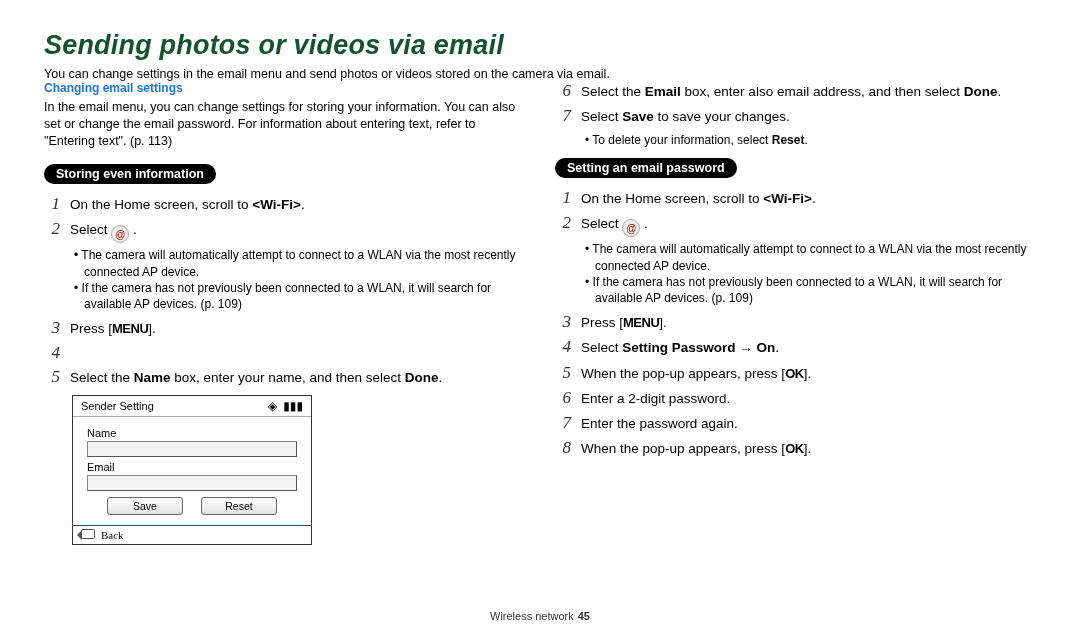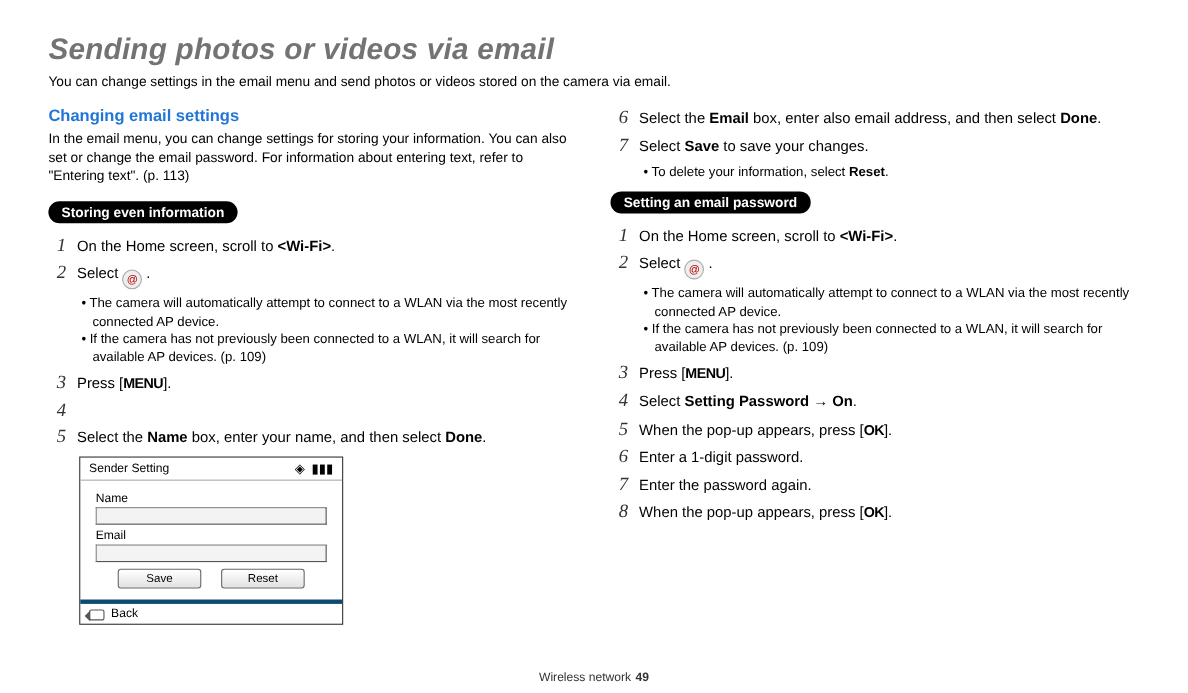--- a/index.html
+++ b/index.html
@@ -7,33 +7,33 @@
     font-family: "Segoe UI", Arial, sans-serif;
     font-size: 13px;
     color: #000;
     background: #fff;
     width: 1080px;
     height: 630px;
     padding: 30px 44px 10px 44px;
     position: relative;
   }
   .page-title {
-    color: #737373;
+    color: #14532d;
     font-size: 27px;
     font-weight: 700;
     font-style: italic;
     margin-bottom: 6px;
     letter-spacing: 0.2px;
   }
-  .page-intro { font-size: 12.5px; margin-bottom: 16px; }
+  .page-intro { font-size: 12.5px; margin-bottom: 0; }
   .cols { display: flex; gap: 30px; }
   .col { flex: 1; }
   .section-heading {
     color: #2076d6;
-    font-size: 15px;
+    font-size: 12px;
     font-weight: 700;
     margin-bottom: 4px;
   }
   .section-body { font-size: 12.5px; line-height: 1.35; margin-bottom: 10px; }
   .pill {
     display: inline-block;
     background: #000;
     color: #fff;
     font-size: 12.5px;
     font-weight: 600;
@@ -101,21 +101,21 @@
   }
   .dev-btnrow { display:flex; gap: 18px; margin: 6px 0 4px 0; justify-content:center;}
   .dev-btn {
     width: 76px; height: 18px;
     border: 1px solid #666;
     border-radius: 3px;
     background: linear-gradient(#fff,#e2e2e2);
     font-size: 10.5px;
     text-align:center; line-height:16px;
   }
-  .dev-footer { border-top:4px solid #0c4a6e; padding: 3px 8px; display:flex; align-items:flex-end; gap:6px; }
+  .dev-footer { border-top:1px solid #0c4a6e; padding: 3px 8px; display:flex; align-items:flex-start; gap:6px;font-family:Liberation Serif, serif; }
   .back-ico {
     display:inline-block; width:14px; height:10px; border:1px solid #555; border-radius:2px;
     position:relative;
   }
   .back-ico::before{
     content:""; position:absolute; left:-5px; top:0;
     border-top:5px solid transparent; border-bottom:5px solid transparent;
     border-right:5px solid #555;
   }
   .page-footer {
@@ -259,30 +259,30 @@
 
     <div class="step">
       <span class="step-num">5</span>
       <span class="step-text">
         <span>When the pop-up appears, press [</span><span class="ok-glyph">OK</span><span>].</span>
       </span>
     </div>
 
     <div class="step">
       <span class="step-num">6</span>
-      <span class="step-text">Enter a 1-digit password.</span>
+      <span class="step-text">Enter a 2-digit password.</span>
     </div>
     <div class="step">
       <span class="step-num">7</span>
       <span class="step-text">Enter the password again.</span>
     </div>
     <div class="step">
       <span class="step-num">8</span>
       <span class="step-text">
         <span>When the pop-up appears, press [</span><span class="ok-glyph">OK</span><span>].</span>
       </span>
     </div>
   </div>
 </div>
 
 <div class="page-footer">
-  <span>Wireless network</span><span class="pn">49</span>
+  <span>Wireless network</span><span class="pn">45</span>
 </div>
 
 </body></html>

